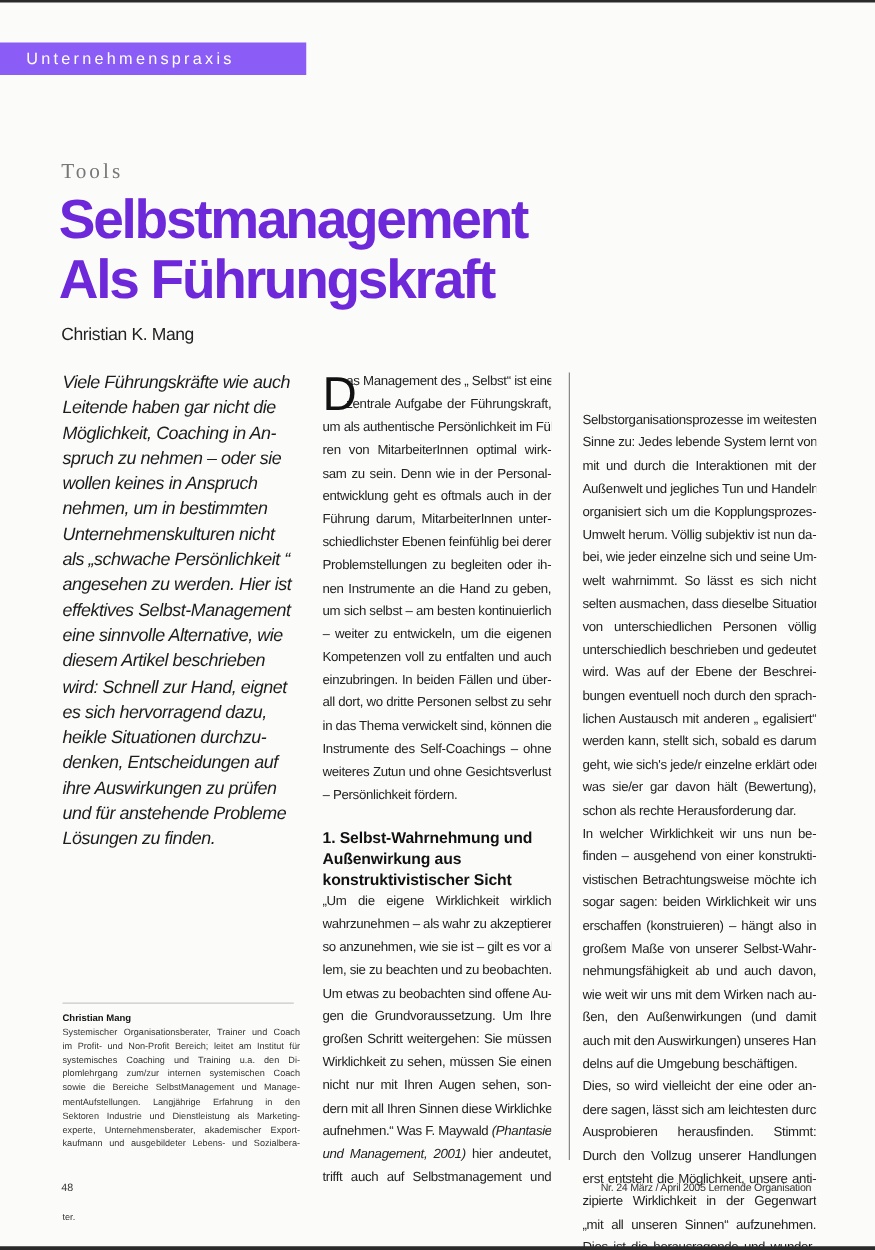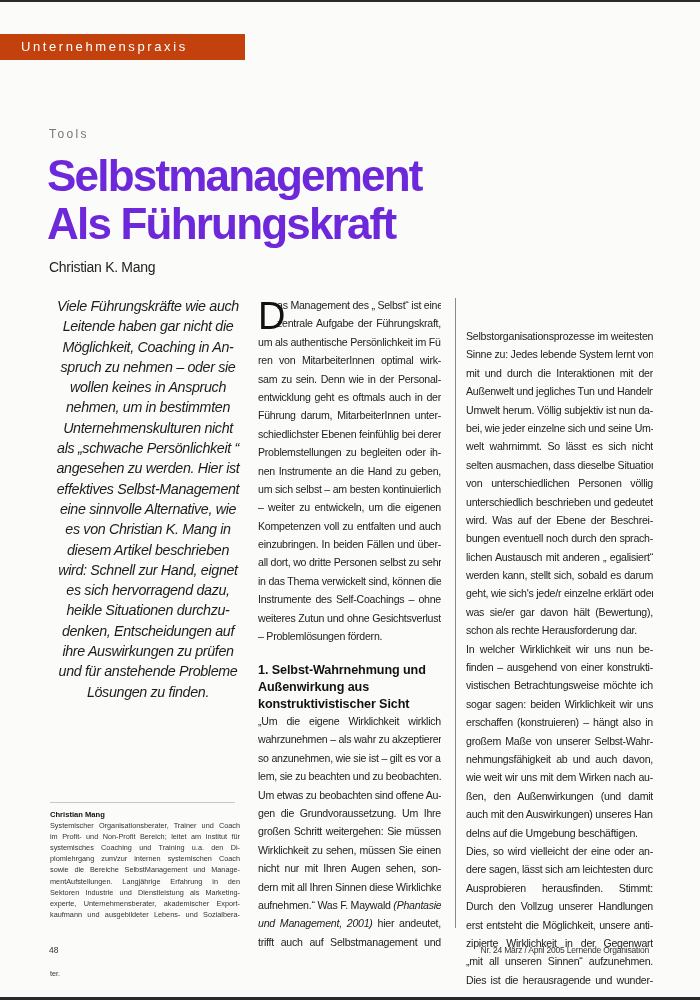--- a/index.html
+++ b/index.html
@@ -6,46 +6,46 @@
   body {
     width: 700px; height: 1000px; position: relative; overflow: hidden;
     background: #fbfbfa;
     font-family: "Liberation Sans", sans-serif;
     color: #1d1d1d;
   }
   .frame-top { position: absolute; left: 0; top: 0; width: 700px; height: 2px; background: #2a2a2a; }
   .frame-bottom { position: absolute; left: 0; bottom: 0; width: 700px; height: 3px; background: #2a2a2a; }
   .section-bar {
     position: absolute; left: 0; top: 34px; width: 245px; height: 26px;
-    background: #c2410c;
+    background: #8b5cf6;
   }
   .section-bar span {
     position: absolute; left: 21px; top: 5px;
     color: #ffffff; font-size: 13px; letter-spacing: 2.6px;
   }
   .kicker {
     position: absolute; left: 49px; top: 127px;
-    font-size: 12px; color: #777; letter-spacing: 2.4px;
+    font-size: 17px; color: #777; letter-spacing: 2.4px; font-family: Liberation Serif, serif;
   }
   .title {
     position: absolute; left: 47px; top: 152px;
     font-size: 44px; font-weight: bold; line-height: 48px;
     letter-spacing: -1.8px; color: #6d28d9;
   }
   .title div { white-space: nowrap; }
   .author {
     position: absolute; left: 49px; top: 259px;
     font-size: 14px; color: #222; letter-spacing: -0.3px;
   }
   .lead {
     position: absolute; left: 50px; top: 296px; width: 196px;
     font-size: 14.3px; font-style: italic; line-height: 20.3px;
     color: #1d1d1d; letter-spacing: -0.35px;
   }
-  .lead div { white-space: nowrap; text-align: center; }
+  .lead div { white-space: nowrap; }
   .bio-rule { position: absolute; left: 50px; top: 802px; width: 185px; height: 1px; background: #c9c9c9; }
   .bio {
     position: absolute; left: 50px; top: 809px; width: 190px;
     font-size: 7.3px; line-height: 11.1px; color: #333;
   }
   .bio .name { font-weight: bold; display: block; font-size: 7.6px; color: #111; }
   .bio div.l { white-space: nowrap; text-align: justify; text-align-last: justify; }
   .bio div.last { text-align-last: left; margin-top: 48px; }
   .col {
     position: absolute; font-size: 10.6px; line-height: 18.4px; color: #222;
@@ -95,21 +95,20 @@
     <div class="">Leitende haben gar nicht die</div>
     <div class="">Möglichkeit, Coaching in An-</div>
     <div class="">spruch zu nehmen – oder sie</div>
     <div class="">wollen keines in Anspruch</div>
     <div class="">nehmen, um in bestimmten</div>
     <div class="">Unternehmenskulturen nicht</div>
     <div class="">als „schwache Persönlichkeit “</div>
     <div class="">angesehen zu werden. Hier ist</div>
     <div class="">effektives Selbst-Management</div>
     <div class="">eine sinnvolle Alternative, wie</div>
-    <div class="">es von Christian K. Mang in</div>
     <div class="">diesem Artikel beschrieben</div>
     <div class="">wird: Schnell zur Hand, eignet</div>
     <div class="">es sich hervorragend dazu,</div>
     <div class="">heikle Situationen durchzu-</div>
     <div class="">denken, Entscheidungen auf</div>
     <div class="">ihre Auswirkungen zu prüfen</div>
     <div class="">und für anstehende Probleme</div>
     <div class="">Lösungen zu finden.</div>
   </div>
 
@@ -144,21 +143,21 @@
       <div class="l">Problemstellungen zu begleiten oder ih-</div>
       <div class="l">nen Instrumente an die Hand zu geben,</div>
       <div class="l">um sich selbst – am besten kontinuierlich</div>
       <div class="l">– weiter zu entwickeln, um die eigenen</div>
       <div class="l">Kompetenzen voll zu entfalten und auch</div>
       <div class="l">einzubringen. In beiden Fällen und über-</div>
       <div class="l">all dort, wo dritte Personen selbst zu sehr</div>
       <div class="l">in das Thema verwickelt sind, können die</div>
       <div class="l">Instrumente des Self-Coachings – ohne</div>
       <div class="l">weiteres Zutun und ohne Gesichtsverlust</div>
-      <div class="l left">– Problemlösungen fördern.</div>
+      <div class="l left">– Persönlichkeit fördern.</div>
     </div>
 </div>
 
 <div class="col2-heading">
   <div class="heading2">1. Selbst-Wahrnehmung und</div>
   <div class="heading2">Außenwirkung aus</div>
   <div class="heading2">konstruktivistischer Sicht</div>
 </div>
 
 <div class="col col2b" id="col2b">
@@ -179,20 +178,21 @@
   <span class="l">trifft auch auf Selbstmanagement und</span>
 </div>
 
 <div class="col-rule"></div>
 
 <div class="col col3" id="col3">
     <div class="l">Selbstorganisationsprozesse im weitesten</div>
     <div class="l">Sinne zu: Jedes lebende System lernt von,</div>
     <div class="l">mit und durch die Interaktionen mit der</div>
     <div class="l">Außenwelt und jegliches Tun und Handeln</div>
+    <div class="l">organisiert sich um die Kopplungsprozes-</div>
     <div class="l">Umwelt herum. Völlig subjektiv ist nun da-</div>
     <div class="l">bei, wie jeder einzelne sich und seine Um-</div>
     <div class="l">welt wahrnimmt. So lässt es sich nicht</div>
     <div class="l">selten ausmachen, dass dieselbe Situation</div>
     <div class="l">von unterschiedlichen Personen völlig</div>
     <div class="l">unterschiedlich beschrieben und gedeutet</div>
     <div class="l">wird. Was auf der Ebene der Beschrei-</div>
     <div class="l">bungen eventuell noch durch den sprach-</div>
     <div class="l">lichen Austausch mit anderen „ egalisiert“</div>
     <div class="l">werden kann, stellt sich, sobald es darum</div>

